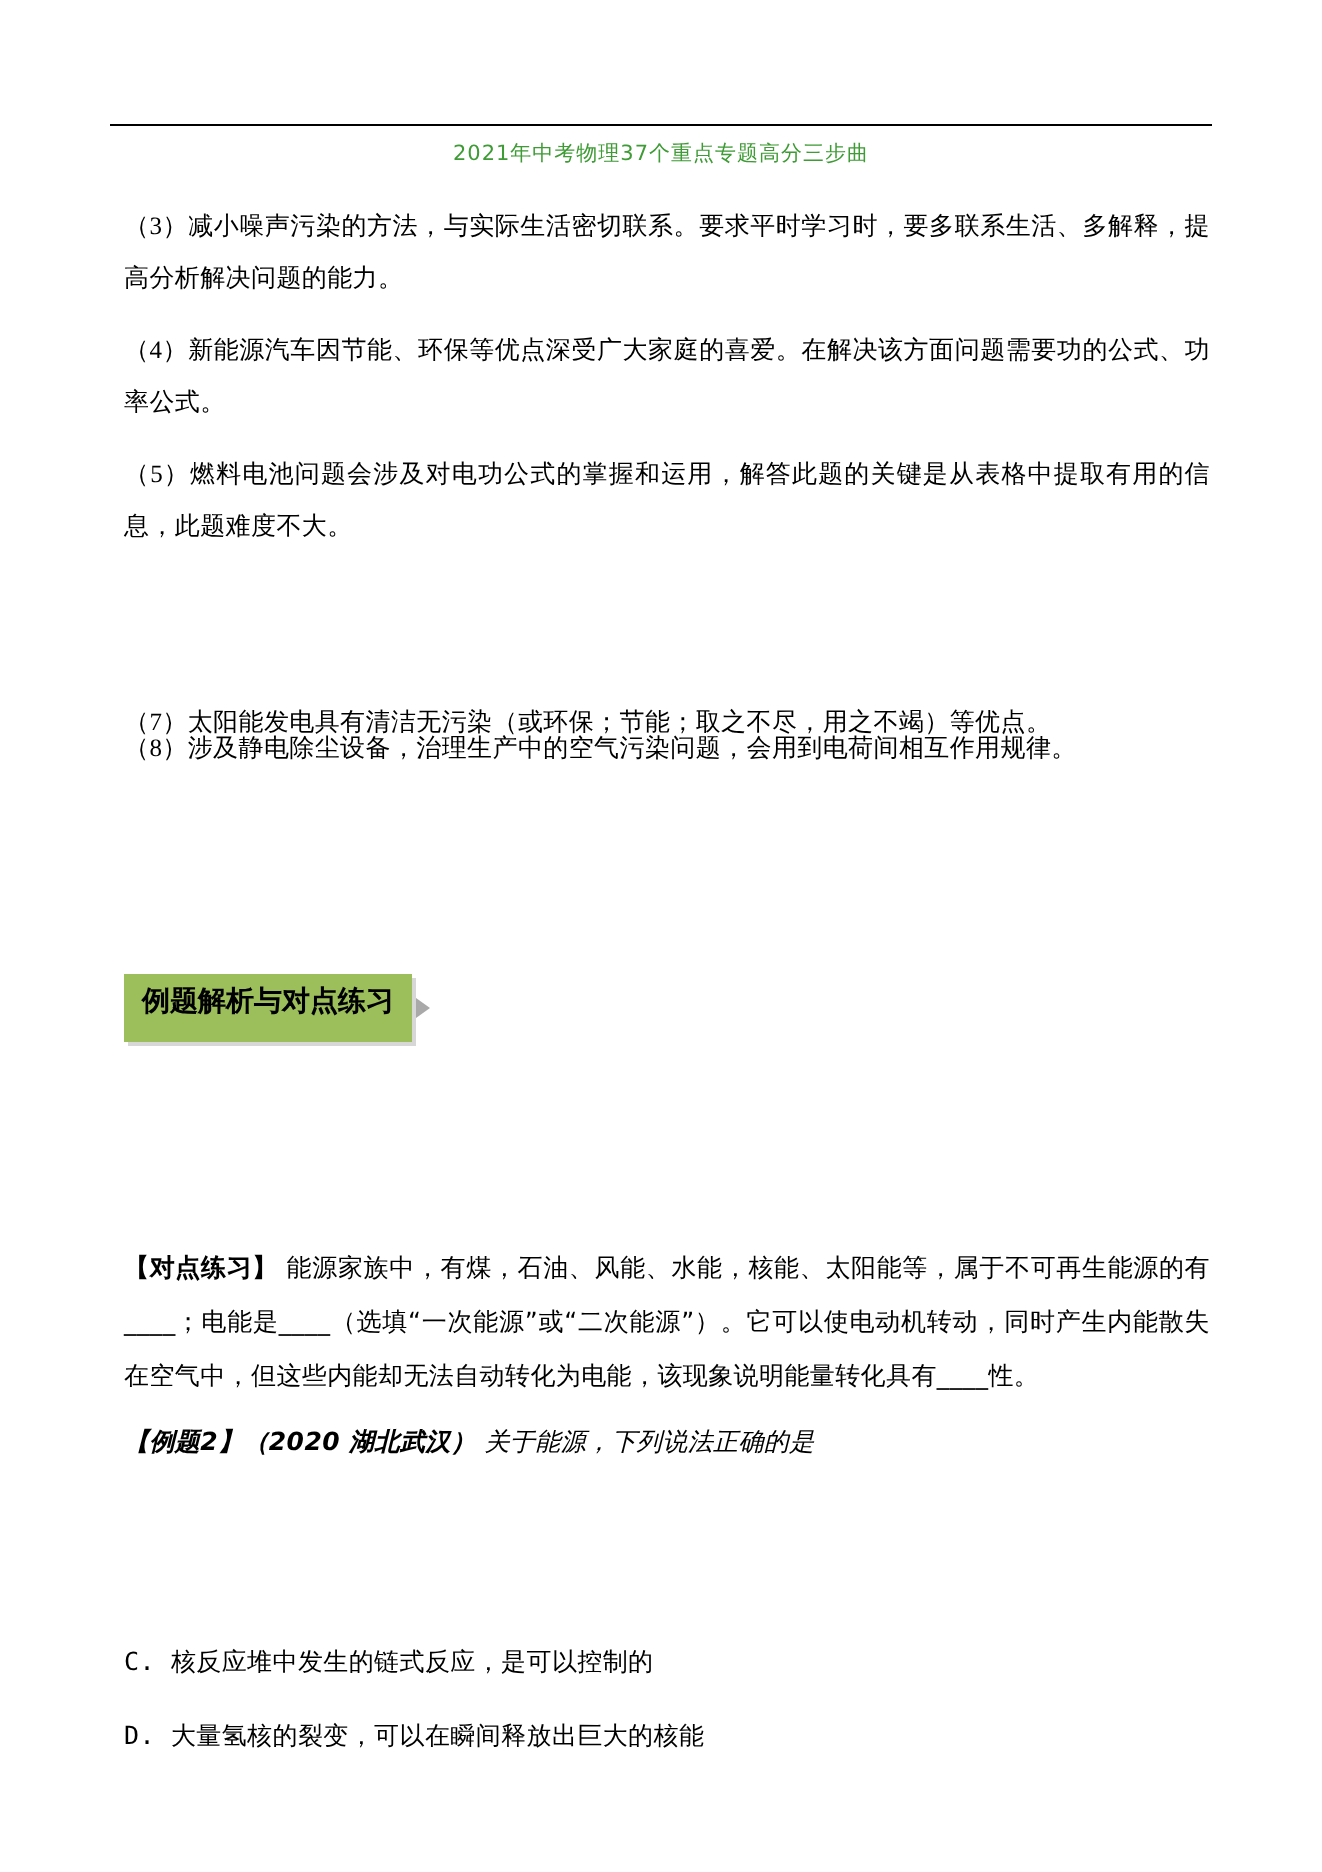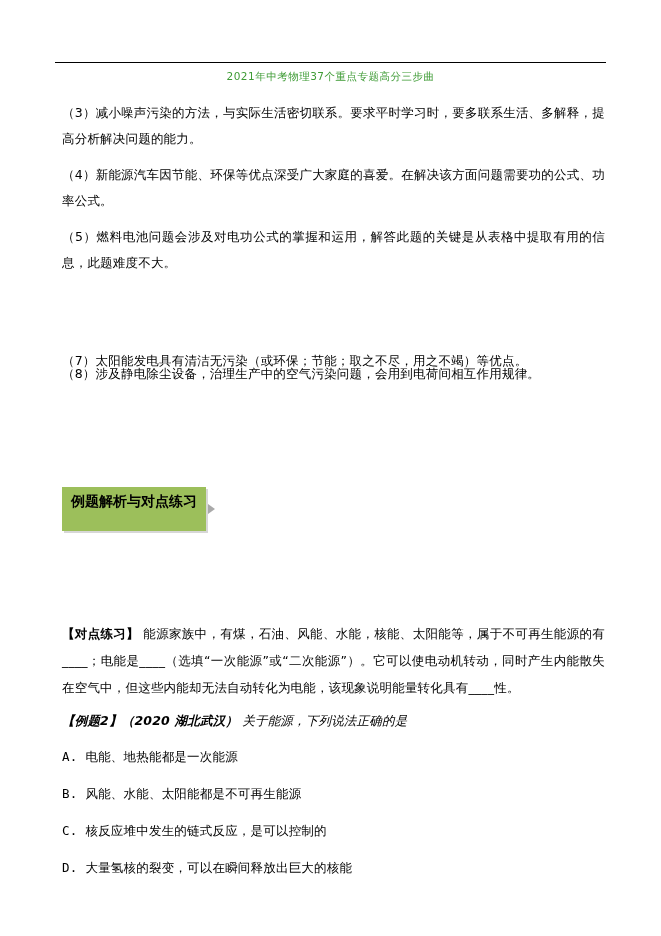--- a/index.html
+++ b/index.html
@@ -37,20 +37,21 @@
   }
   
   .para {
     position: absolute;
     left: 62px;
     width: 543px;
     font-size: 12.5px;
     line-height: 26px;
     text-align: justify;
     letter-spacing: 0.2px;
+    font-family: Liberation Serif, serif;
   }
   .para-3 { top: 100px; }
   .para-4 { top: 162px; }
   .para-5 { top: 224px; }
   .para-6 { top: 287px; }
   .para-7 { top: 324px; margin-top: 24px; }
   .para-8 { top: 361px; }
   
   .banner-wrap {
     position: absolute;
@@ -59,21 +60,21 @@
     display: inline-flex;
     align-items: center;
   }
   .banner {
     display: inline-block;
     background: #9cbf5b;
     color: #000000;
     font-size: 14px;
     font-weight: bold;
     line-height: 18px;
-    padding: 5px 9px 21px 9px;
+    padding: 5px 9px 11px 9px;
     box-shadow: 2px 2px 0 rgba(140,140,140,0.35);
   }
   .banner-arrow {
     width: 0;
     height: 0;
     margin-left: 2px;
     border-top: 5px solid transparent;
     border-bottom: 5px solid transparent;
     border-left: 7px solid #a9a9a9;
   }
@@ -132,26 +133,20 @@
   <div class="example practice">
     <span class="lead">【对点练习】</span>
     <span class="body-text">能源家族中，有煤，石油、风能、水能，核能、太阳能等，属于不可再生能源的有____；电能是____（选填“一次能源”或“二次能源”）。它可以使电动机转动，同时产生内能散失在空气中，但这些内能却无法自动转化为电能，该现象说明能量转化具有____性。</span>
   </div>
 
   <div class="example example-2">
     <span class="lead">【例题2】（2020 湖北武汉）</span>
     <span class="body-text">关于能源，下列说法正确的是</span>
   </div>
 
-  <div class="option option-a">
-    <span class="opt-label">A.</span><span>电能、地热能都是一次能源</span>
-  </div>
-  <div class="option option-b">
-    <span class="opt-label">B.</span><span>风能、水能、太阳能都是不可再生能源</span>
-  </div>
   <div class="option option-d">
     <span class="opt-label">D.</span><span>大量氢核的裂变，可以在瞬间释放出巨大的核能</span>
   </div>
   <div class="option option-c">
     <span class="opt-label">C.</span><span>核反应堆中发生的链式反应，是可以控制的</span>
   </div>
 
 </div>
 
 </body></html>

